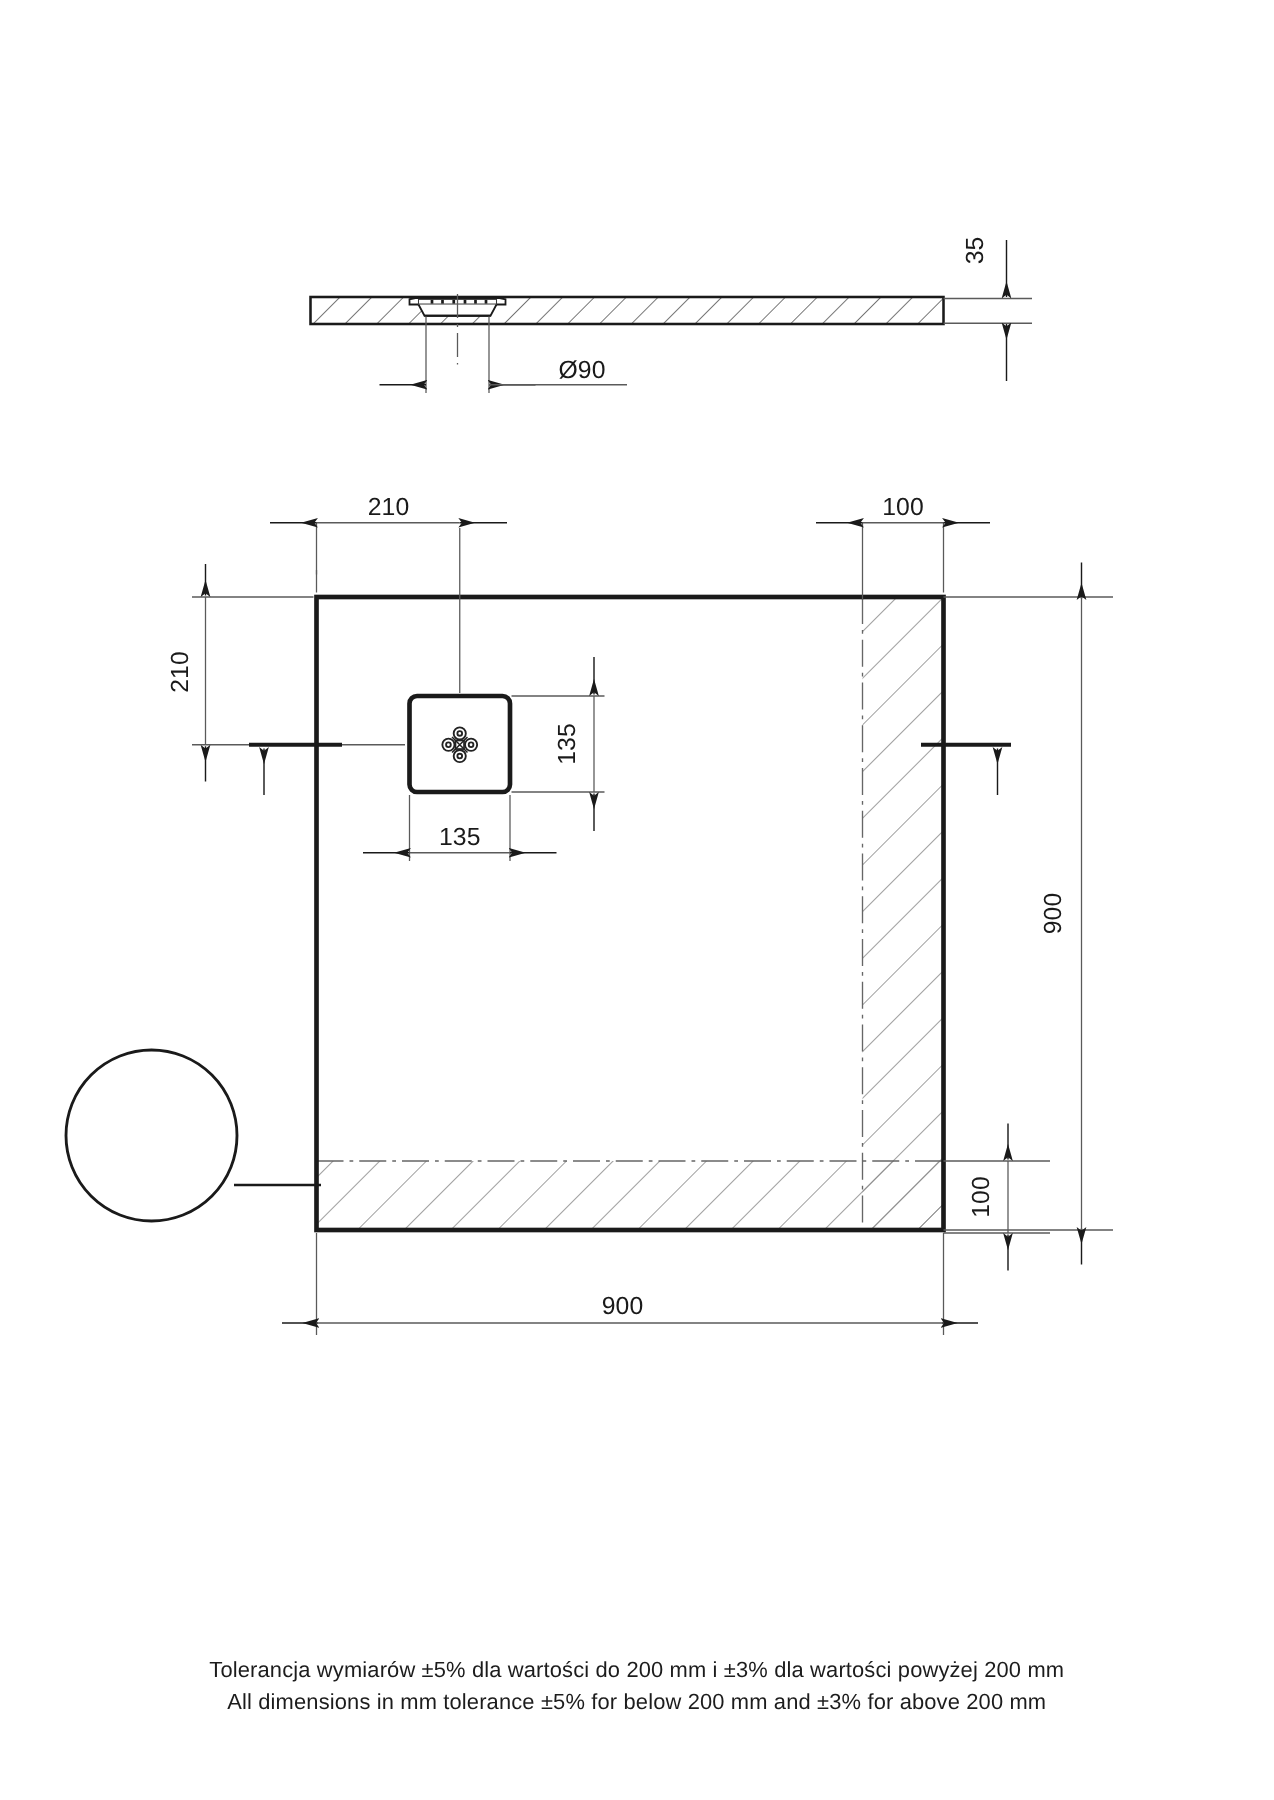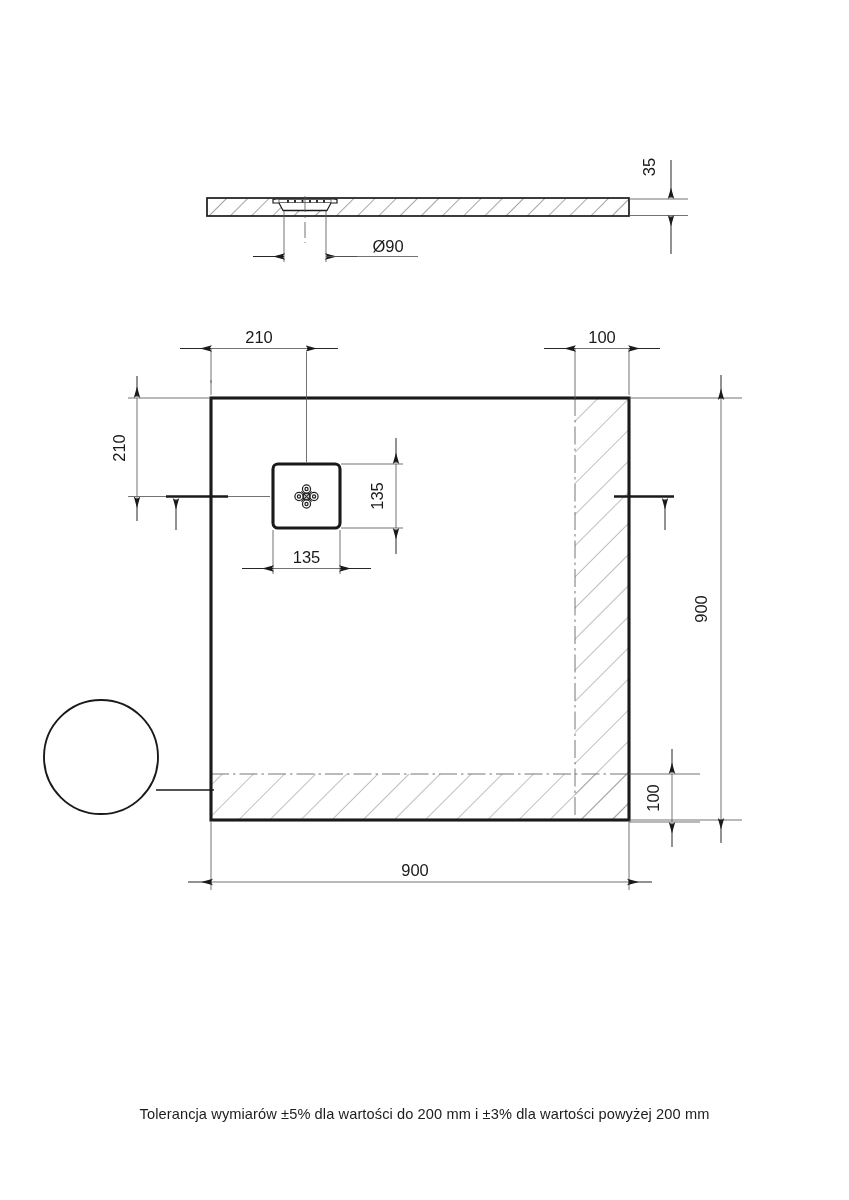--- a/index.html
+++ b/index.html
@@ -276,15 +276,16 @@
 
           <path d="M104,734 L114,730" stroke-width="0.9"></path>
           <path d="M105,742 L115,738" stroke-width="0.9"></path>
         </g>
       </g>
     </g>
   </svg>
 
   <div class="note-block">
     <div class="note-line">Tolerancja wymiarów ±5% dla wartości do 200 mm i ±3% dla wartości powyżej 200 mm</div>
+    <div class="note-line">All dimensions in mm tolerance ±5% for below 200 mm and ±3% for above 200 mm</div>
   </div>
 
 </div>
 
 </body></html>

